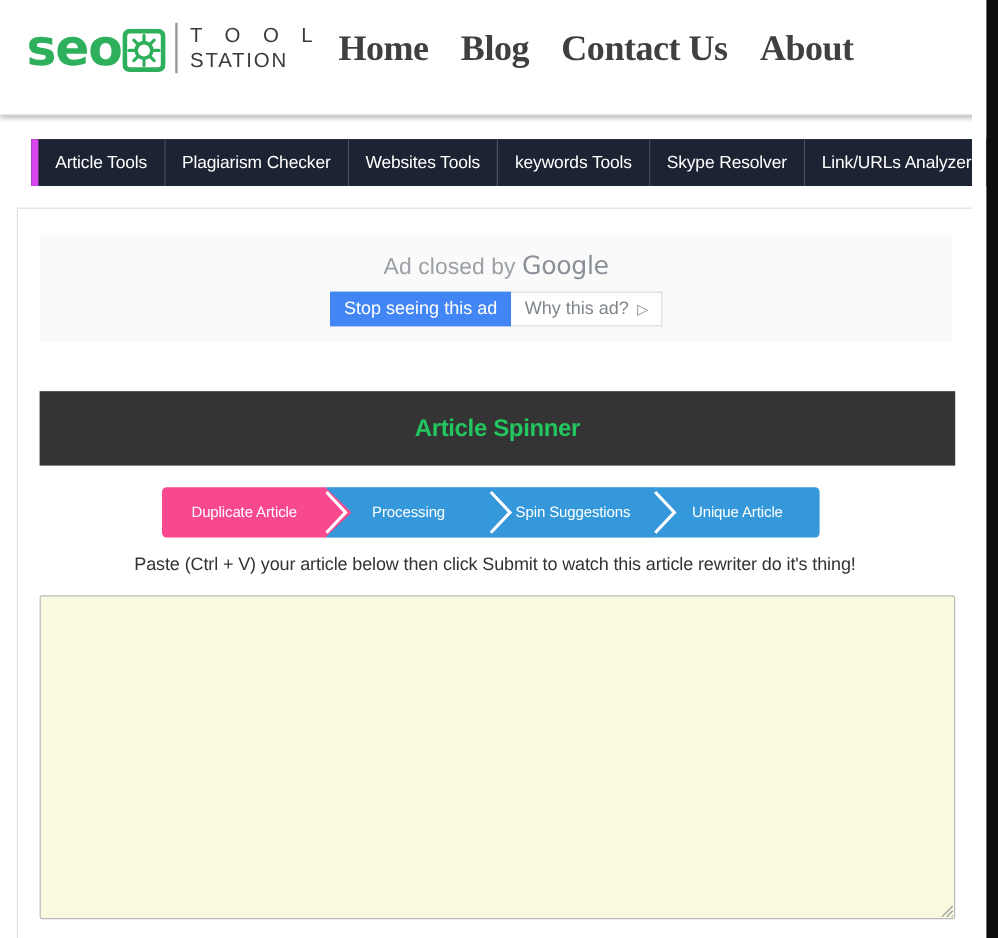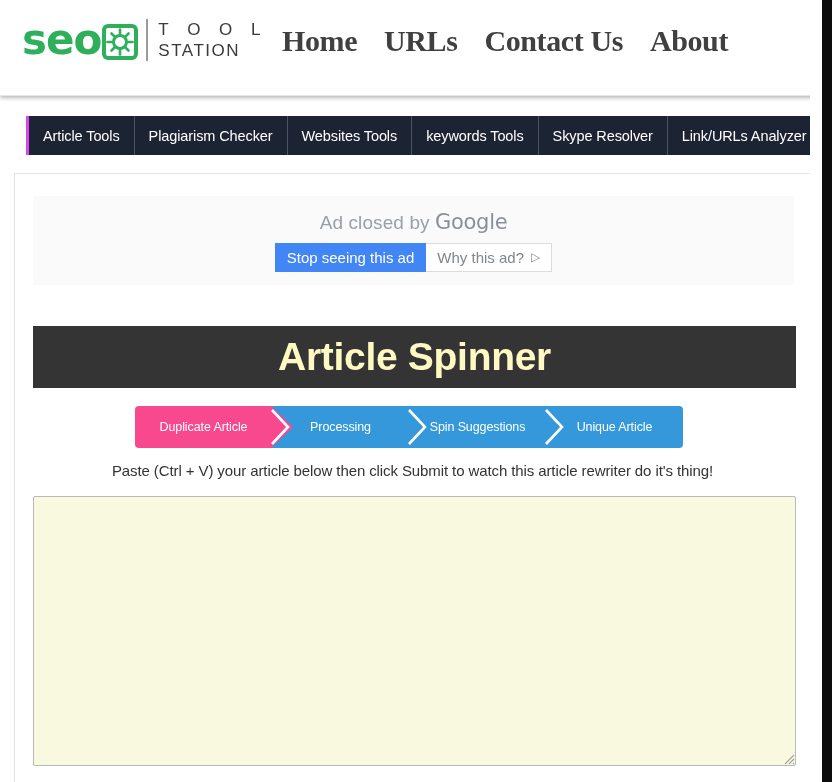--- a/index.html
+++ b/index.html
@@ -145,21 +145,21 @@
     font-size: 14.5px;
     font-weight: 500;
     display: flex;
     align-items: center;
     padding: 0 14px;
     white-space: nowrap;
     border-right: 1px solid #4a5268;
     cursor: pointer;
     letter-spacing: -0.1px;
   }
-  .nav-item:first-child { border-left: 3px solid #d946ef; }
+  .nav-item:first-child { border-left: 6px solid #d946ef; }
   .nav-item:last-child { border-right: none; }
 
   
   #card {
     position: absolute;
     left: 14px; top: 173px;
     width: 797px;
     height: 640px;
     background: #ffffff;
     border: 1px solid #e2e2e2;
@@ -234,23 +234,23 @@
     left: 18px; top: 152px;
     width: 763px;
     height: 62px;
     background: #343434;
     display: flex;
     align-items: center;
     justify-content: center;
   }
   #title-banner-text {
     font-family: "Liberation Sans", sans-serif;
-    font-size: 39px;
+    font-size: 20px;
     font-weight: bold;
-    color: #fef9c3;
+    color: #22c55e;
     letter-spacing: -0.3px;
   }
 
   
   #steps {
     position: absolute;
     left: 120px; top: 232px;
     width: 548px;
     height: 42px;
     display: flex;
@@ -358,21 +358,21 @@
       </span>
       <div class="logo-divider"></div>
       <div class="logo-words">
         <span class="logo-tool">T O O L</span>
         <span class="logo-station">STATION</span>
       </div>
     </div>
 
     <nav id="top-nav">
       <a class="top-nav-link">Home</a>
-      <a class="top-nav-link">URLs</a>
+      <a class="top-nav-link">Blog</a>
       <a class="top-nav-link">Contact Us</a>
       <a class="top-nav-link">About</a>
     </nav>
   </div>
 
   <div id="navbar">
     <div class="nav-item">Article Tools</div>
     <div class="nav-item">Plagiarism Checker</div>
     <div class="nav-item">Websites Tools</div>
     <div class="nav-item">keywords Tools</div>

